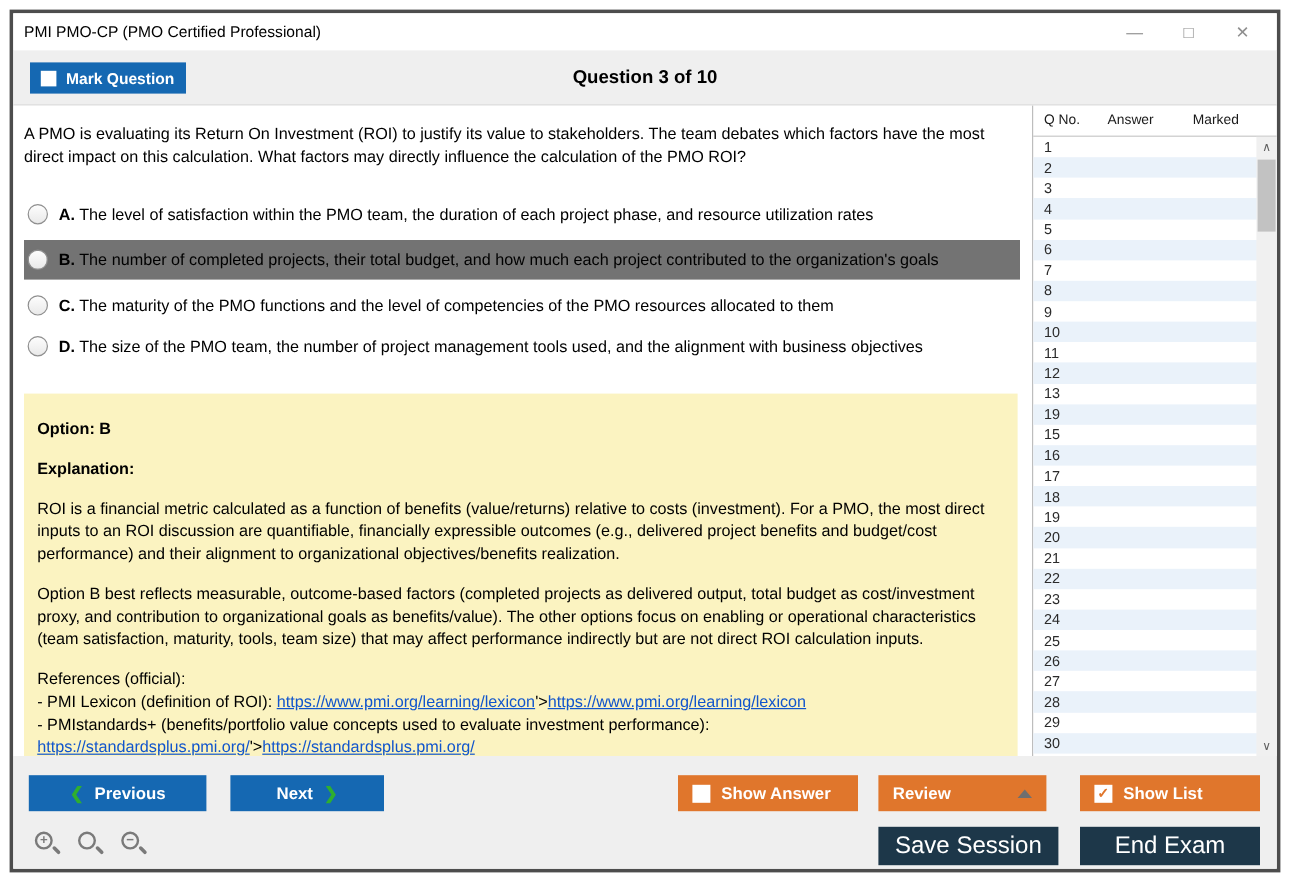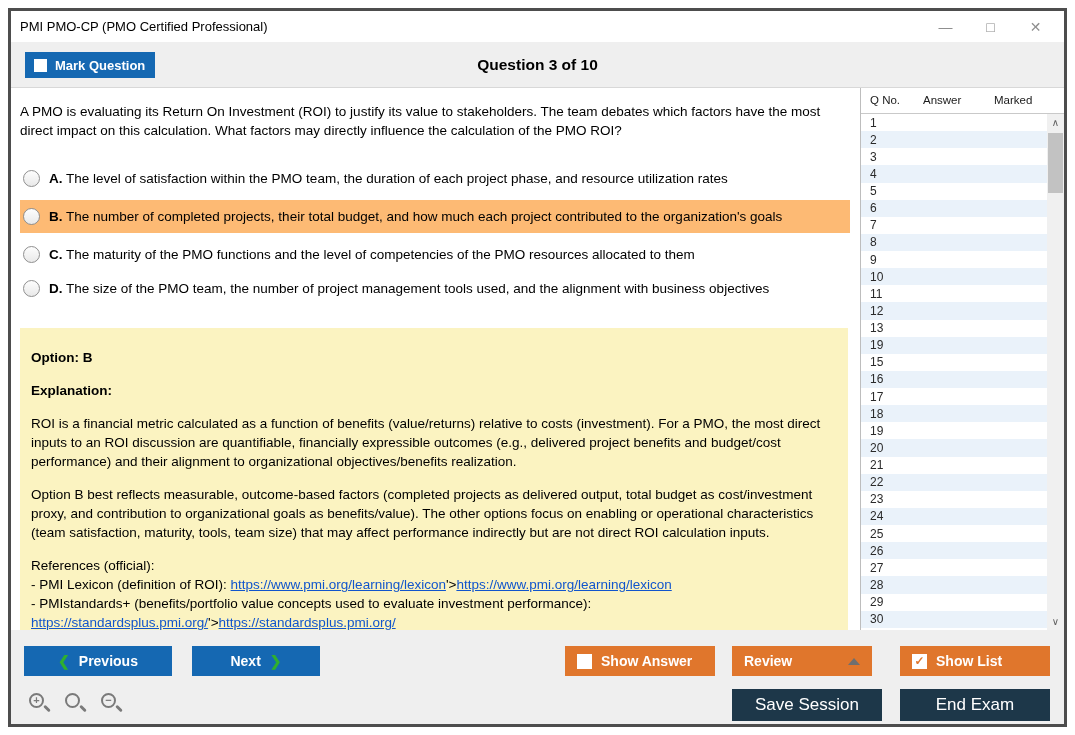--- a/index.html
+++ b/index.html
@@ -16,21 +16,21 @@
   
   .toolbar { position:absolute; left:0; top:31px; width:100%; height:46px; background:#efefef; border-bottom:1px solid #d8d8d8; }
   .btn-mark { position:absolute; left:14px; top:10px; width:130px; height:26px; background:#1568b2; color:#fff; font-size:13px; font-weight:bold; display:flex; align-items:center; gap:8px; padding-left:9px; }
   .chk { width:13px; height:13px; background:#ffffff; flex:0 0 auto; display:flex; align-items:center; justify-content:center; font-size:11px; color:#e0762c; font-weight:bold; line-height:1; }
   .qcounter { position:absolute; left:0; top:0; width:100%; height:46px; display:flex; align-items:center; justify-content:center; font-size:15.5px; font-weight:bold; color:#000; }
   
   .main { position:absolute; left:0; top:77px; width:849px; height:542px; background:#ffffff; padding:14px 10px 0 9px; overflow:hidden; }
   .question-text { font-size:13.5px; line-height:19px; color:#000; width:832px; }
   .options { margin-top:26px; }
   .option-row { display:flex; align-items:flex-start; gap:9px; padding:3px 4px 3px 3px; margin-bottom:9px; min-height:22px; }
-  .option-row.highlighted { background:#fdba74; padding-top:7px; padding-bottom:7px;text-align:right; }
+  .option-row.highlighted { background:#737373; padding-top:7px; padding-bottom:7px;text-align:right; }
   .radio { width:17px; height:17px; border-radius:50%; border:1.5px solid #8f8f8f; background:linear-gradient(#fdfdfd,#e9e9e9); flex:0 0 auto; margin-top:1px; }
   .opt-text { font-size:13.5px; line-height:19px; color:#000; }
   .opt-letter { font-weight:bold; }
   
   .explain { margin-top:27px; width:828px; background:#fbf3c1; padding:6px 12px 14px 11px; font-size:13.5px; line-height:19px; color:#000; }
   .explain .blk { margin-top:14px; }
   .explain .bold { font-weight:bold; }
   .explain a { color:#1155cc; text-decoration:underline; cursor:pointer; }
   
   .sidebar { position:absolute; left:849px; top:77px; width:204px; height:542px; background:#ffffff; border-left:1px solid #bdbdbd; }
@@ -44,21 +44,21 @@
   .qrow .c2 { width:70px; } .qrow .c3 { width:60px; }
   .vscroll { position:absolute; right:0; top:26px; width:17px; height:516px; background:#f0f0f0; }
   .varrow { position:absolute; left:0; width:17px; height:17px; color:#5f5f5f; font-size:10px; display:flex; align-items:center; justify-content:center; }
   .varrow.up { top:0; } .varrow.down { bottom:0; }
   .vthumb { position:absolute; left:1px; top:19px; width:15px; height:60px; background:#c2c2c2; }
   
   .footer { position:absolute; left:0; top:619px; width:100%; height:94px; background:#efefef; }
   .fbtn { position:absolute; height:30px; display:flex; align-items:center; justify-content:center; gap:9px; color:#fff; font-size:14px; font-weight:bold; cursor:default; }
   .blue { background:#1568b2; }
   .orange { background:#e0762c; }
-  .navy { background:#1d3749; font-weight:normal; font-size:17px; }
+  .navy { background:#1d3749; font-weight:normal; font-size:20px; }
   .chev { color:#2faf2f; font-size:14px; font-weight:bold; }
   .btn-prev { left:13px; top:16px; width:148px; }
   .btn-next { left:181px; top:16px; width:128px; }
   .btn-show-answer { left:554px; top:16px; width:150px; justify-content:flex-start; padding-left:12px; }
   .btn-review { left:721px; top:16px; width:140px; justify-content:flex-start; padding-left:12px; }
   .btn-show-list { left:889px; top:16px; width:150px; justify-content:flex-start; padding-left:12px; }
   .btn-save { left:721px; top:59px; width:150px; height:32px; }
   .btn-end { left:889px; top:59px; width:150px; height:32px; }
   .chk2 { width:15px; height:15px; background:#fff; display:flex; align-items:center; justify-content:center; font-size:12px; color:#e0762c; }
   .tri-up { position:absolute; right:12px; top:12px; width:0; height:0; border-left:6px solid transparent; border-right:6px solid transparent; border-bottom:7px solid #6f6f6f; }

